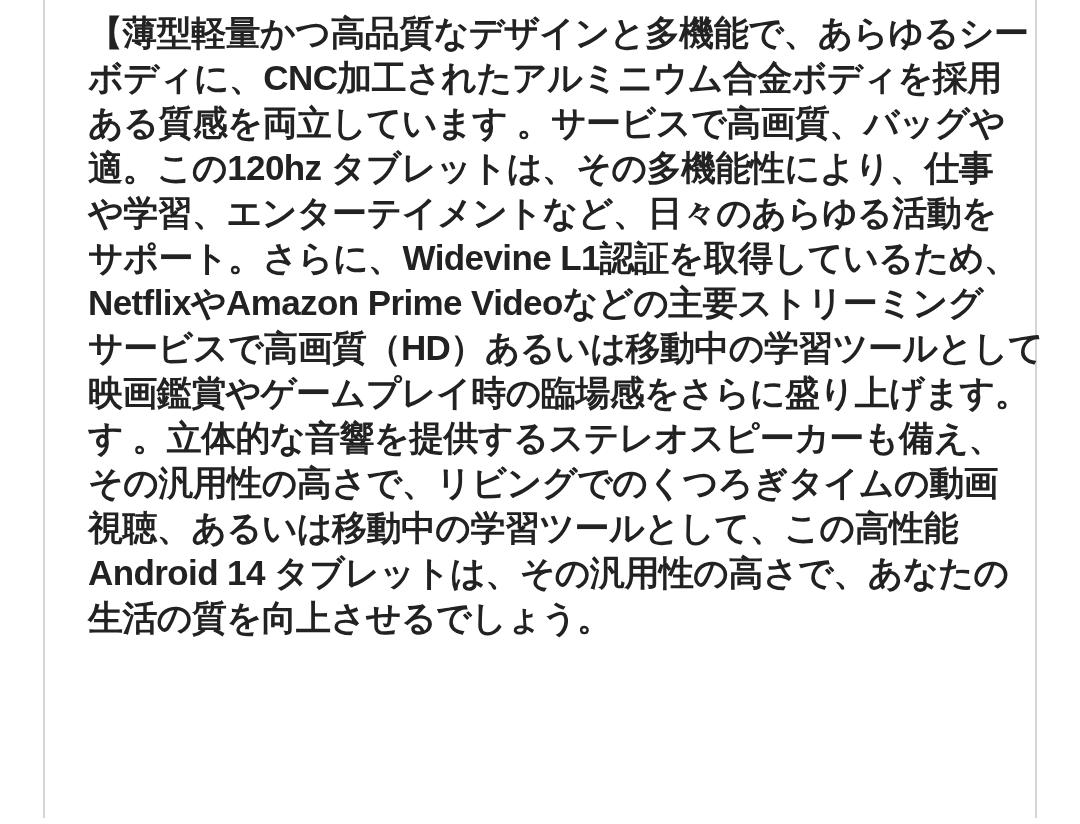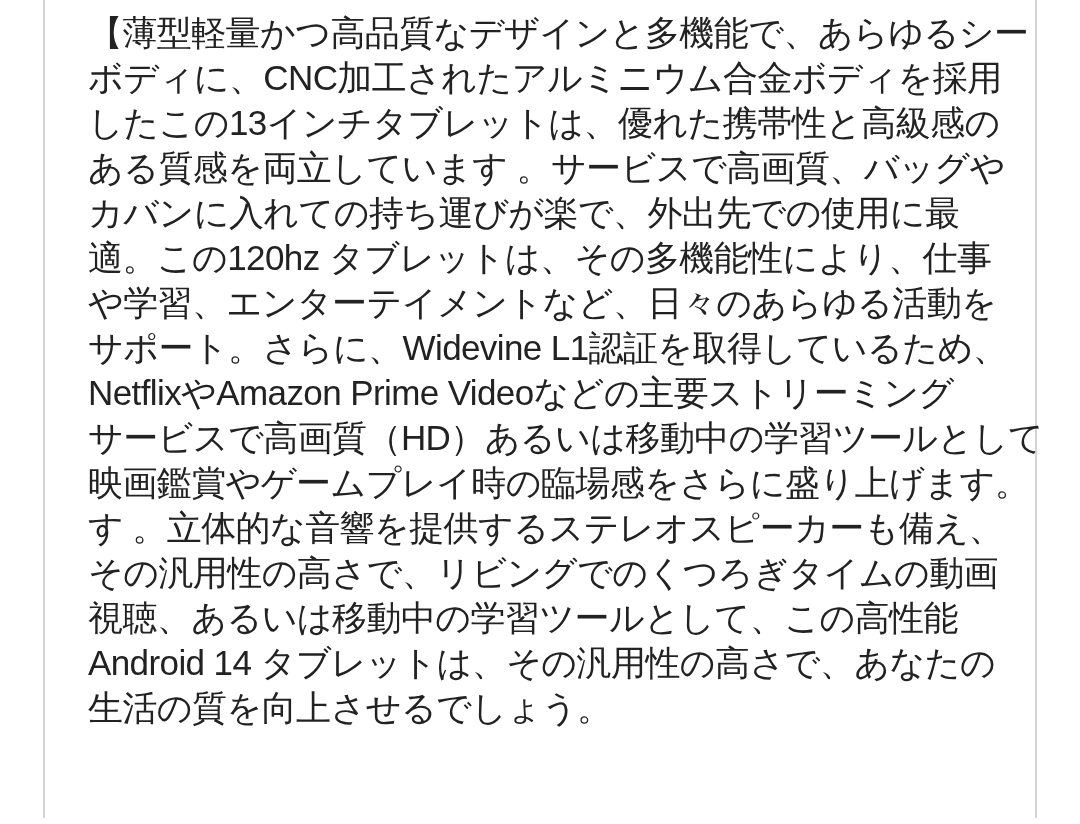--- a/index.html
+++ b/index.html
@@ -1,20 +1,20 @@
 <!DOCTYPE html>
 <html style="--background: #ffffff; --border-color: #d5d5d5; --text-color: #222222;"><head>
 <meta charset="utf-8">
 <style>
   :root {
     --background: #ffffff;
     --border-color: #d5d5d5;
     --text-color: #222222;
   }
-  * { box-sizing: border-box; }
+  * { box-sizing: border-box; font-weight: bold; }
   html, body {
     margin: 0;
     padding: 0;
   }
   body {
     width: 1080px;
     height: 824px;
     position: relative;
     background: var(--background);
     overflow: hidden;
@@ -46,23 +46,21 @@
 </style>
 </head>
 <body>
 
 <div class="v-border left"></div>
 <div class="v-border right"></div>
 
 <div class="description">
   <div class="line">【薄型軽量かつ高品質なデザインと多機能で、あらゆるシー</div>
   <div class="line">ボディに、CNC加工されたアルミニウム合金ボディを採用</div>
-  <div class="line">したこの13インチタブレットは、優れた携帯性と高級感の</div>
   <div class="line">ある質感を両立しています 。サービスで高画質、バッグや</div>
-  <div class="line">カバンに入れての持ち運びが楽で、外出先での使用に最</div>
   <div class="line">適。この120hz タブレットは、その多機能性により、仕事</div>
   <div class="line">や学習、エンターテイメントなど、日々のあらゆる活動を</div>
   <div class="line">サポート。さらに、Widevine L1認証を取得しているため、</div>
   <div class="line">NetflixやAmazon Prime Videoなどの主要ストリーミング</div>
   <div class="line">サービスで高画質（HD）あるいは移動中の学習ツールとして</div>
   <div class="line">映画鑑賞やゲームプレイ時の臨場感をさらに盛り上げます。</div>
   <div class="line">す 。立体的な音響を提供するステレオスピーカーも備え、</div>
   <div class="line">その汎用性の高さで、リビングでのくつろぎタイムの動画</div>
   <div class="line">視聴、あるいは移動中の学習ツールとして、この高性能</div>
   <div class="line">Android 14 タブレットは、その汎用性の高さで、あなたの</div>

